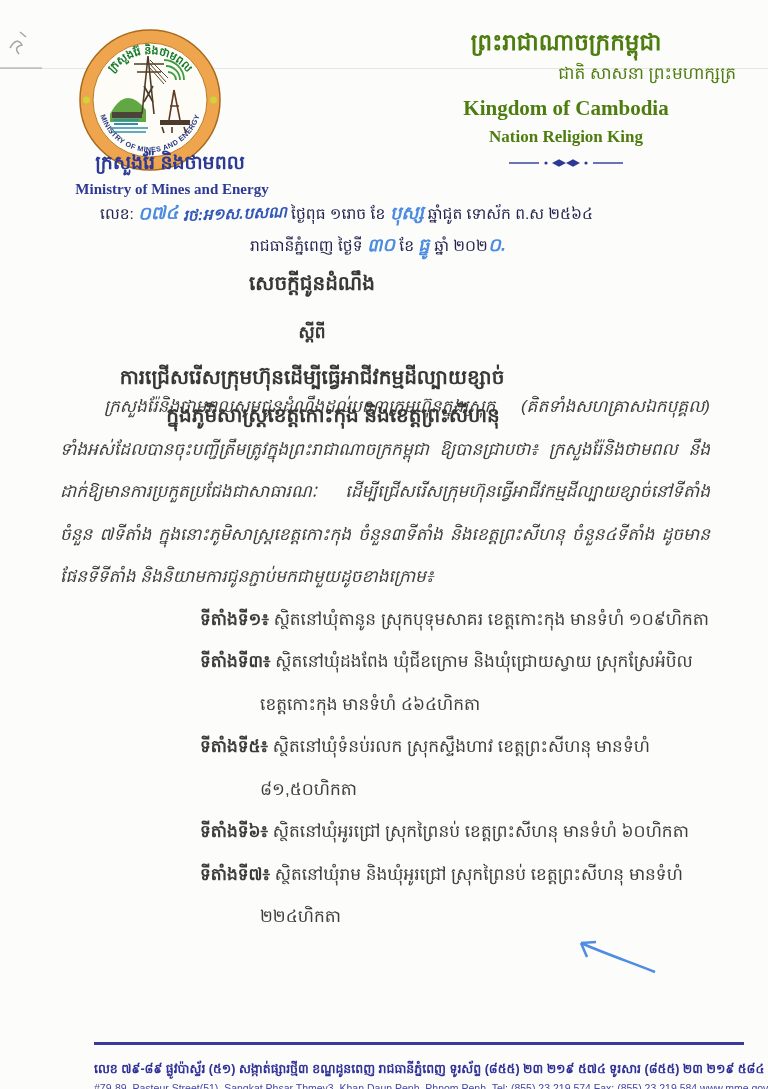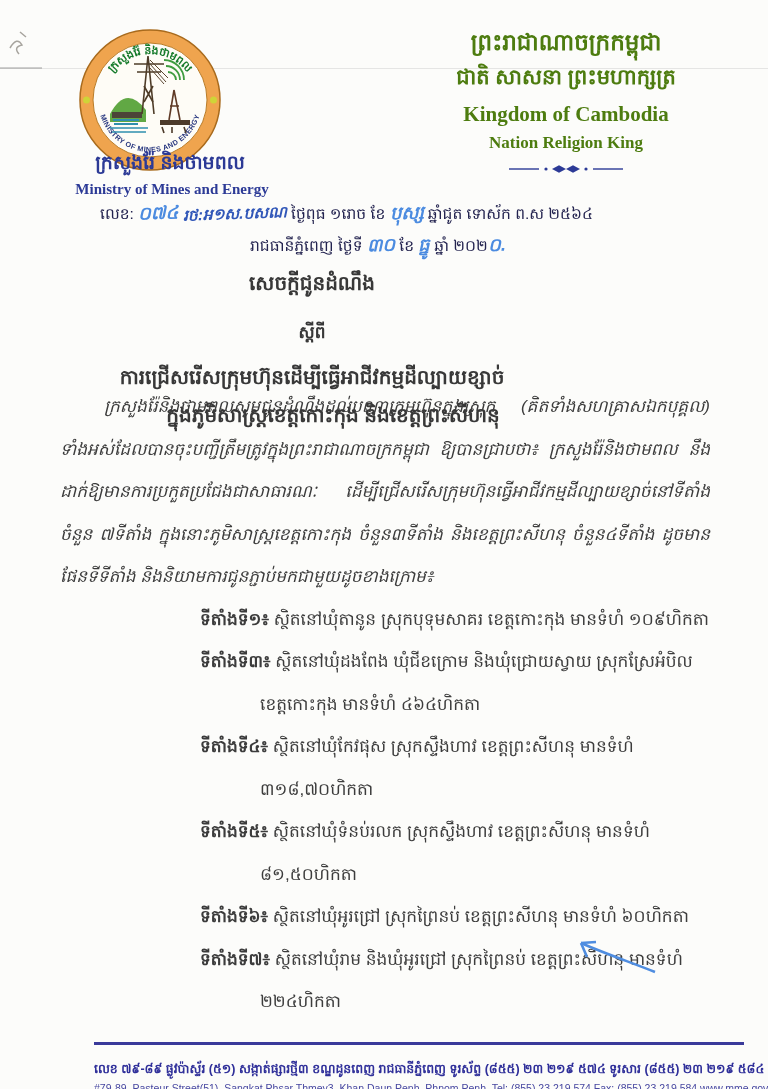--- a/index.html
+++ b/index.html
@@ -7,21 +7,21 @@
         font-family:"Liberation Sans","DejaVu Sans",sans-serif;color:#3c3c3c;overflow:hidden;}
   
   .fold-line{position:absolute;left:0;top:68px;width:768px;height:1px;background:rgba(150,150,150,.22);}
   .fold-stub{position:absolute;left:0;top:67px;width:42px;height:2px;background:rgba(120,120,120,.35);}
   .pencil{position:absolute;left:6px;top:26px;}
   
   .seal{position:absolute;left:76px;top:26px;width:148px;height:148px;}
   
   .hdr-right{position:absolute;left:396px;top:26px;width:340px;text-align:center;color:#4d7c0f;}
   .kh1{font-size:23px;font-weight:bold;line-height:1.4;}
-  .kh2{font-size:21px;font-weight:bold;line-height:1.4;margin-top:4px;}
+  .kh2{font-size:17px;font-weight:normal;line-height:1.4;margin-top:4px;text-align:right;}
   .en1{font-family:"Liberation Serif","DejaVu Serif",serif;font-size:21px;font-weight:bold;margin-top:10px;}
   .en2{font-family:"Liberation Serif","DejaVu Serif",serif;font-size:17px;font-weight:bold;margin-top:6px;}
   .orn{margin-top:9px;}
   
   .min-kh{position:absolute;left:70px;top:150px;width:200px;text-align:center;font-size:19px;font-weight:bold;color:#2c3a96;}
   .min-en{position:absolute;left:52px;top:181px;width:240px;text-align:center;
           font-family:"Liberation Serif","DejaVu Serif",serif;font-size:15px;font-weight:bold;color:#2c3a96;}
   
   .ref1{position:absolute;left:100px;top:201px;font-size:15.5px;color:#23234f;white-space:nowrap;}
   .ref2{position:absolute;left:250px;top:233px;font-size:15.5px;color:#23234f;white-space:nowrap;}
@@ -135,21 +135,20 @@
     <div class="t1">សេចក្តីជូនដំណឹង</div>
     <div class="t2">ស្តីពី</div>
     <div class="t3">ការជ្រើសរើសក្រុមហ៊ុនដើម្បីធ្វើអាជីវកម្មដីល្បាយខ្សាច់</div>
     <div class="t4">ក្នុងភូមិសាស្ត្រខេត្តកោះកុង និងខេត្តព្រះសីហនុ</div>
   </div>
 
   <div class="content">
     <p class="intro">ក្រសួងរ៉ែនិងថាមពលសូមជូនដំណឹងដល់បណ្តាក្រុមហ៊ុនក្នុងស្រុក (គិតទាំងសហគ្រាសឯកបុគ្គល) ទាំងអស់ដែលបានចុះបញ្ជីត្រឹមត្រូវក្នុងព្រះរាជាណាចក្រកម្ពុជា ឱ្យបានជ្រាបថា៖ ក្រសួងរ៉ែនិងថាមពល នឹងដាក់ឱ្យមានការប្រកួតប្រជែងជាសាធារណៈ ដើម្បីជ្រើសរើសក្រុមហ៊ុនធ្វើអាជីវកម្មដីល្បាយខ្សាច់នៅទីតាំងចំនួន ៧ទីតាំង ក្នុងនោះភូមិសាស្ត្រខេត្តកោះកុង ចំនួន៣ទីតាំង និងខេត្តព្រះសីហនុ ចំនួន៤ទីតាំង ដូចមានផែនទីទីតាំង និងនិយាមការជូនភ្ជាប់មកជាមួយដូចខាងក្រោម៖</p>
     <div class="site"><b>ទីតាំងទី១៖</b> <span>ស្ថិតនៅឃុំតានូន ស្រុកបុទុមសាគរ ខេត្តកោះកុង មានទំហំ ១០៩ហិកតា</span></div>
     <div class="site"><b>ទីតាំងទី៣៖</b> <span>ស្ថិតនៅឃុំដងពែង ឃុំជីខក្រោម និងឃុំជ្រោយស្វាយ ស្រុកស្រែអំបិល ខេត្តកោះកុង មានទំហំ ៤៦៤ហិកតា</span></div>
-    <div class="site"><b>ទីតាំងទី៤៖</b> <span>ស្ថិតនៅឃុំកែវផុស ស្រុកស្ទឹងហាវ ខេត្តព្រះសីហនុ មានទំហំ ៣១៨,៧០ហិកតា</span></div>
     <div class="site"><b>ទីតាំងទី៥៖</b> <span>ស្ថិតនៅឃុំទំនប់រលក ស្រុកស្ទឹងហាវ ខេត្តព្រះសីហនុ មានទំហំ ៨១,៥០ហិកតា</span></div>
     <div class="site"><b>ទីតាំងទី៦៖</b> <span>ស្ថិតនៅឃុំអូរជ្រៅ ស្រុកព្រៃនប់ ខេត្តព្រះសីហនុ មានទំហំ ៦០ហិកតា</span></div>
     <div class="site"><b>ទីតាំងទី៧៖</b> <span>ស្ថិតនៅឃុំរាម និងឃុំអូរជ្រៅ ស្រុកព្រៃនប់ ខេត្តព្រះសីហនុ មានទំហំ ២២៤ហិកតា</span></div>
 
   </div>
 
   <svg class="arrow" width="92" height="46">
     <path d="M 87,39 C 62,29 38,21 13,10" stroke="#4f8de0" stroke-width="2.6" fill="none"></path>
     <path d="M 13,10 L 28,9 M 13,10 L 19,24" stroke="#4f8de0" stroke-width="2.6" fill="none"></path>
   </svg>

